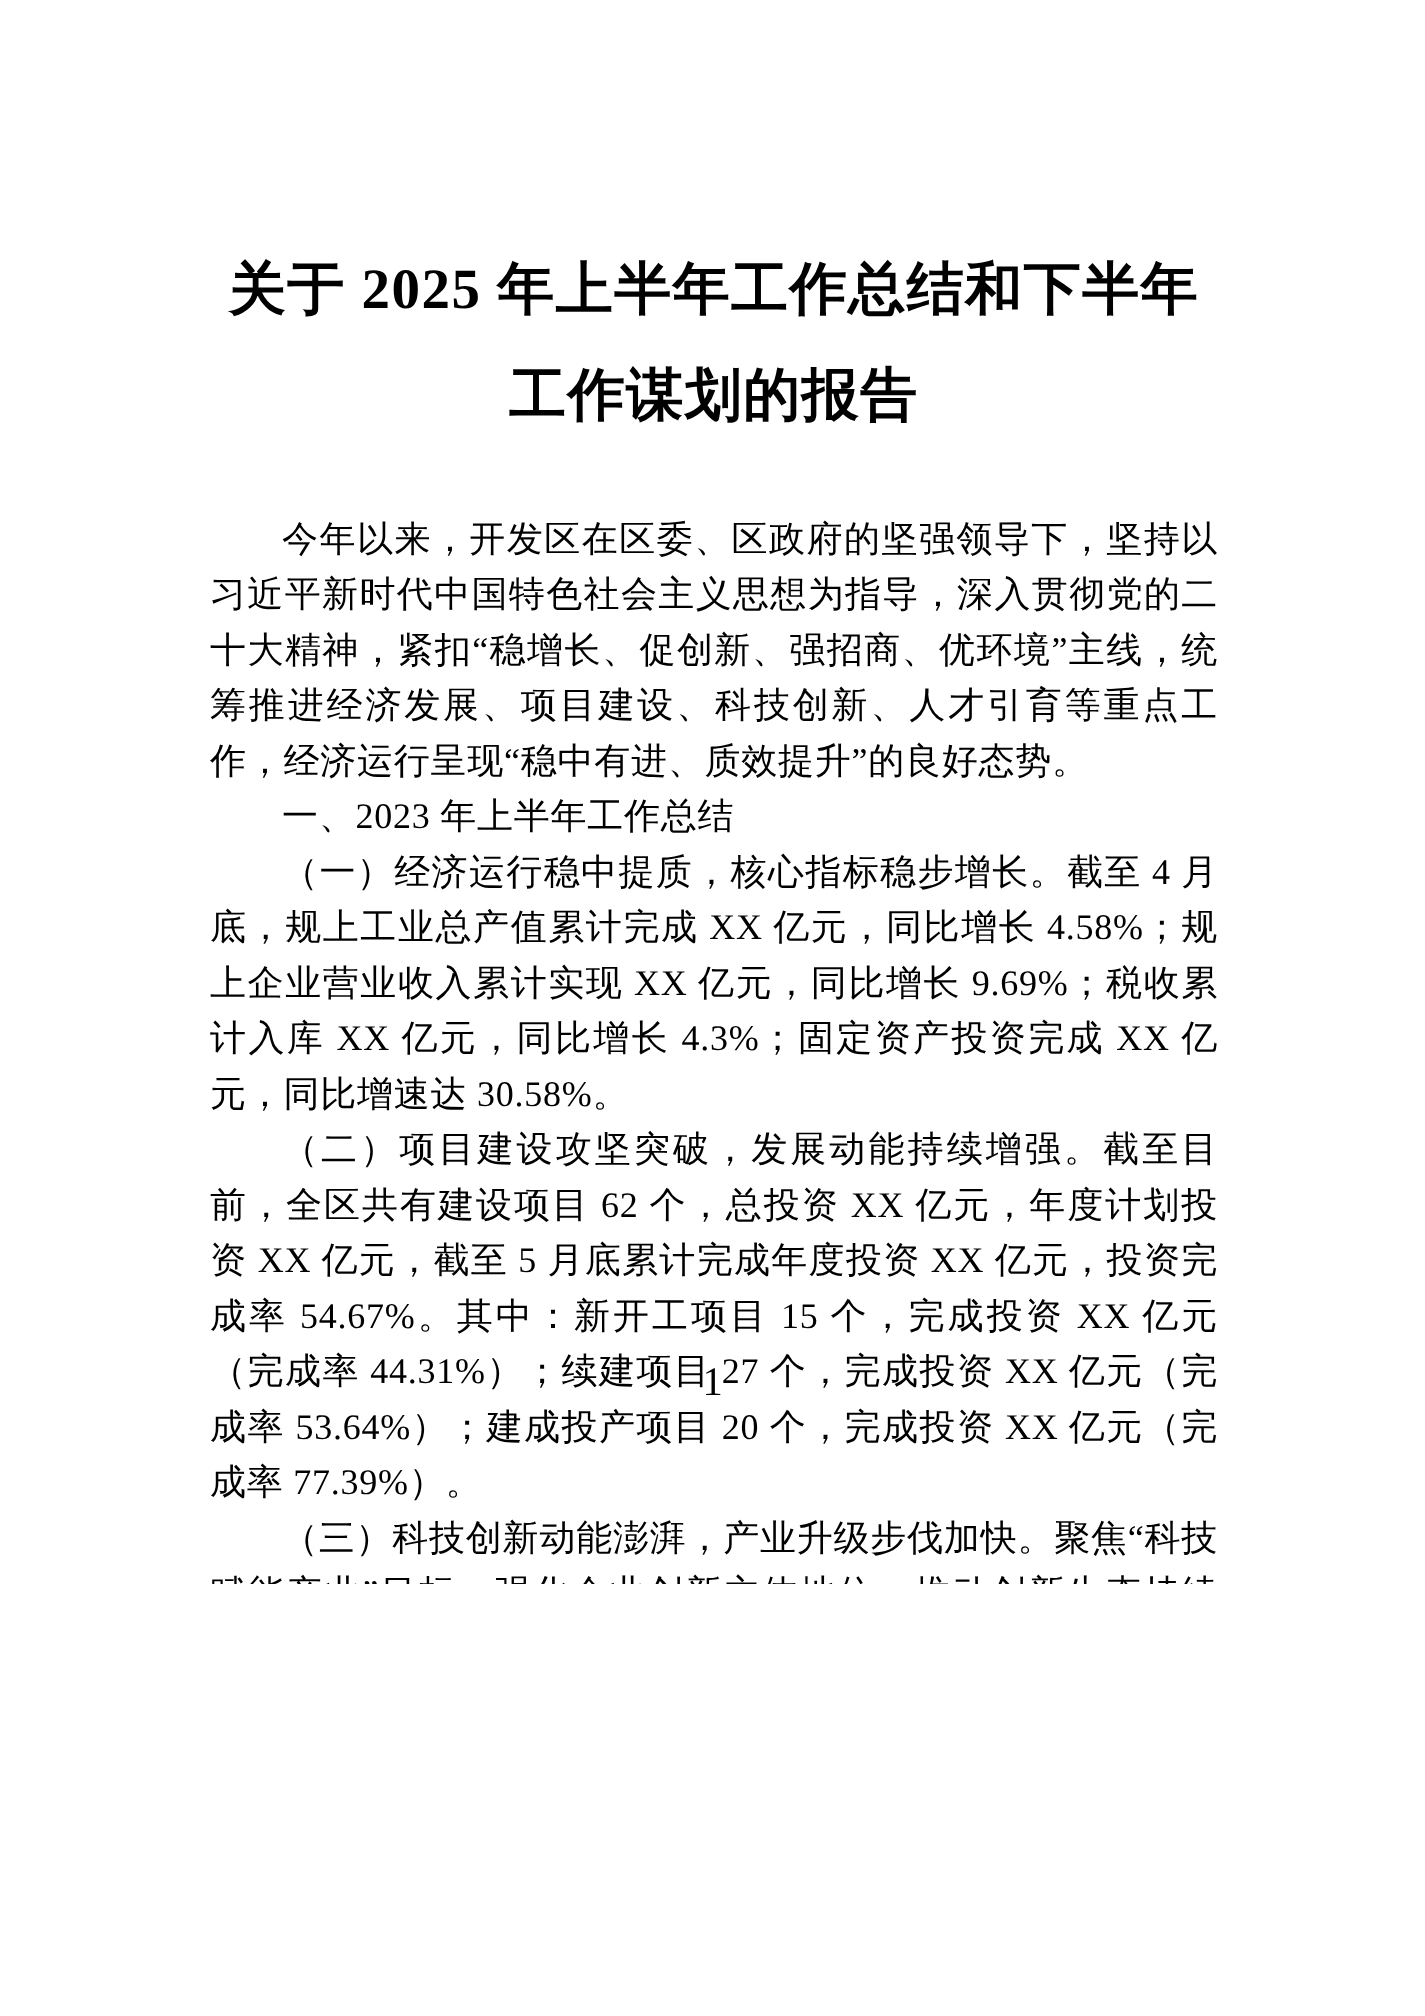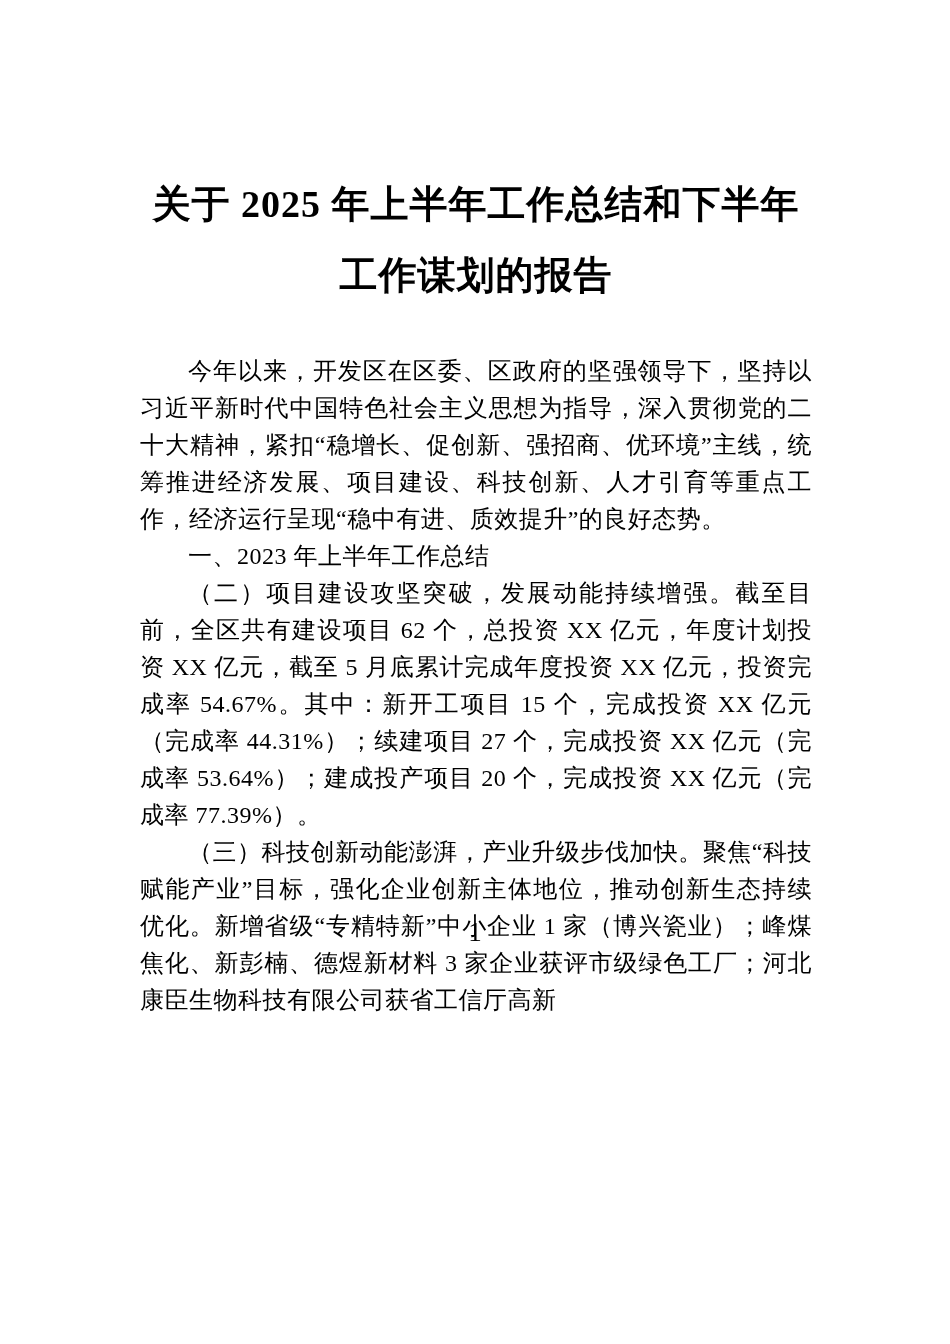--- a/index.html
+++ b/index.html
@@ -9,21 +9,20 @@
   }
   .page {
     position: relative;
     width: 950px;
     height: 1056px;
     background: #ffffff;
     color: #000000;
     font-family: "Liberation Serif", "DejaVu Serif", serif;
     overflow: hidden;
     box-sizing: border-box;
-    margin-top: 11px;
   }
   .content {
     position: absolute;
     left: 140px;
     top: 158px;
     width: 672px;
   }
   .doc-title {
     margin: 0 0 42px 0;
     font-size: 38px;
@@ -59,20 +58,21 @@
 <body>
 
 <div class="page">
   <div class="content">
     <h1 class="doc-title">关于 2025 年上半年工作总结和下半年工作谋划的报告</h1>
 
     <p class="para">今年以来，开发区在区委、区政府的坚强领导下，坚持以习近平新时代中国特色社会主义思想为指导，深入贯彻党的二十大精神，紧扣“稳增长、促创新、强招商、优环境”主线，统筹推进经济发展、项目建设、科技创新、人才引育等重点工作，经济运行呈现“稳中有进、质效提升”的良好态势。</p>
 
     <p class="para section-heading">一、2023 年上半年工作总结</p>
 
+    <p class="para">（一）经济运行稳中提质，核心指标稳步增长。截至 4 月底，规上工业总产值累计完成 XX 亿元，同比增长 4.58%；规上企业营业收入累计实现 XX 亿元，同比增长 9.69%；税收累计入库 XX 亿元，同比增长 4.3%；固定资产投资完成 XX 亿元，同比增速达 30.58%。</p>
 
     <p class="para">（二）项目建设攻坚突破，发展动能持续增强。截至目前，全区共有建设项目 62 个，总投资 XX 亿元，年度计划投资 XX 亿元，截至 5 月底累计完成年度投资 XX 亿元，投资完成率 54.67%。其中：新开工项目 15 个，完成投资 XX 亿元（完成率 44.31%）；续建项目 27 个，完成投资 XX 亿元（完成率 53.64%）；建成投产项目 20 个，完成投资 XX 亿元（完成率 77.39%）。</p>
 
     <p class="para">（三）科技创新动能澎湃，产业升级步伐加快。聚焦“科技赋能产业”目标，强化企业创新主体地位，推动创新生态持续优化。新增省级“专精特新”中小企业 1 家（博兴瓷业）；峰煤焦化、新彭楠、德煜新材料 3 家企业获评市级绿色工厂；河北康臣生物科技有限公司获省工信厅高新</p>
   </div>
 
   <div class="page-number">1</div>
 </div>
 
 </body></html>

